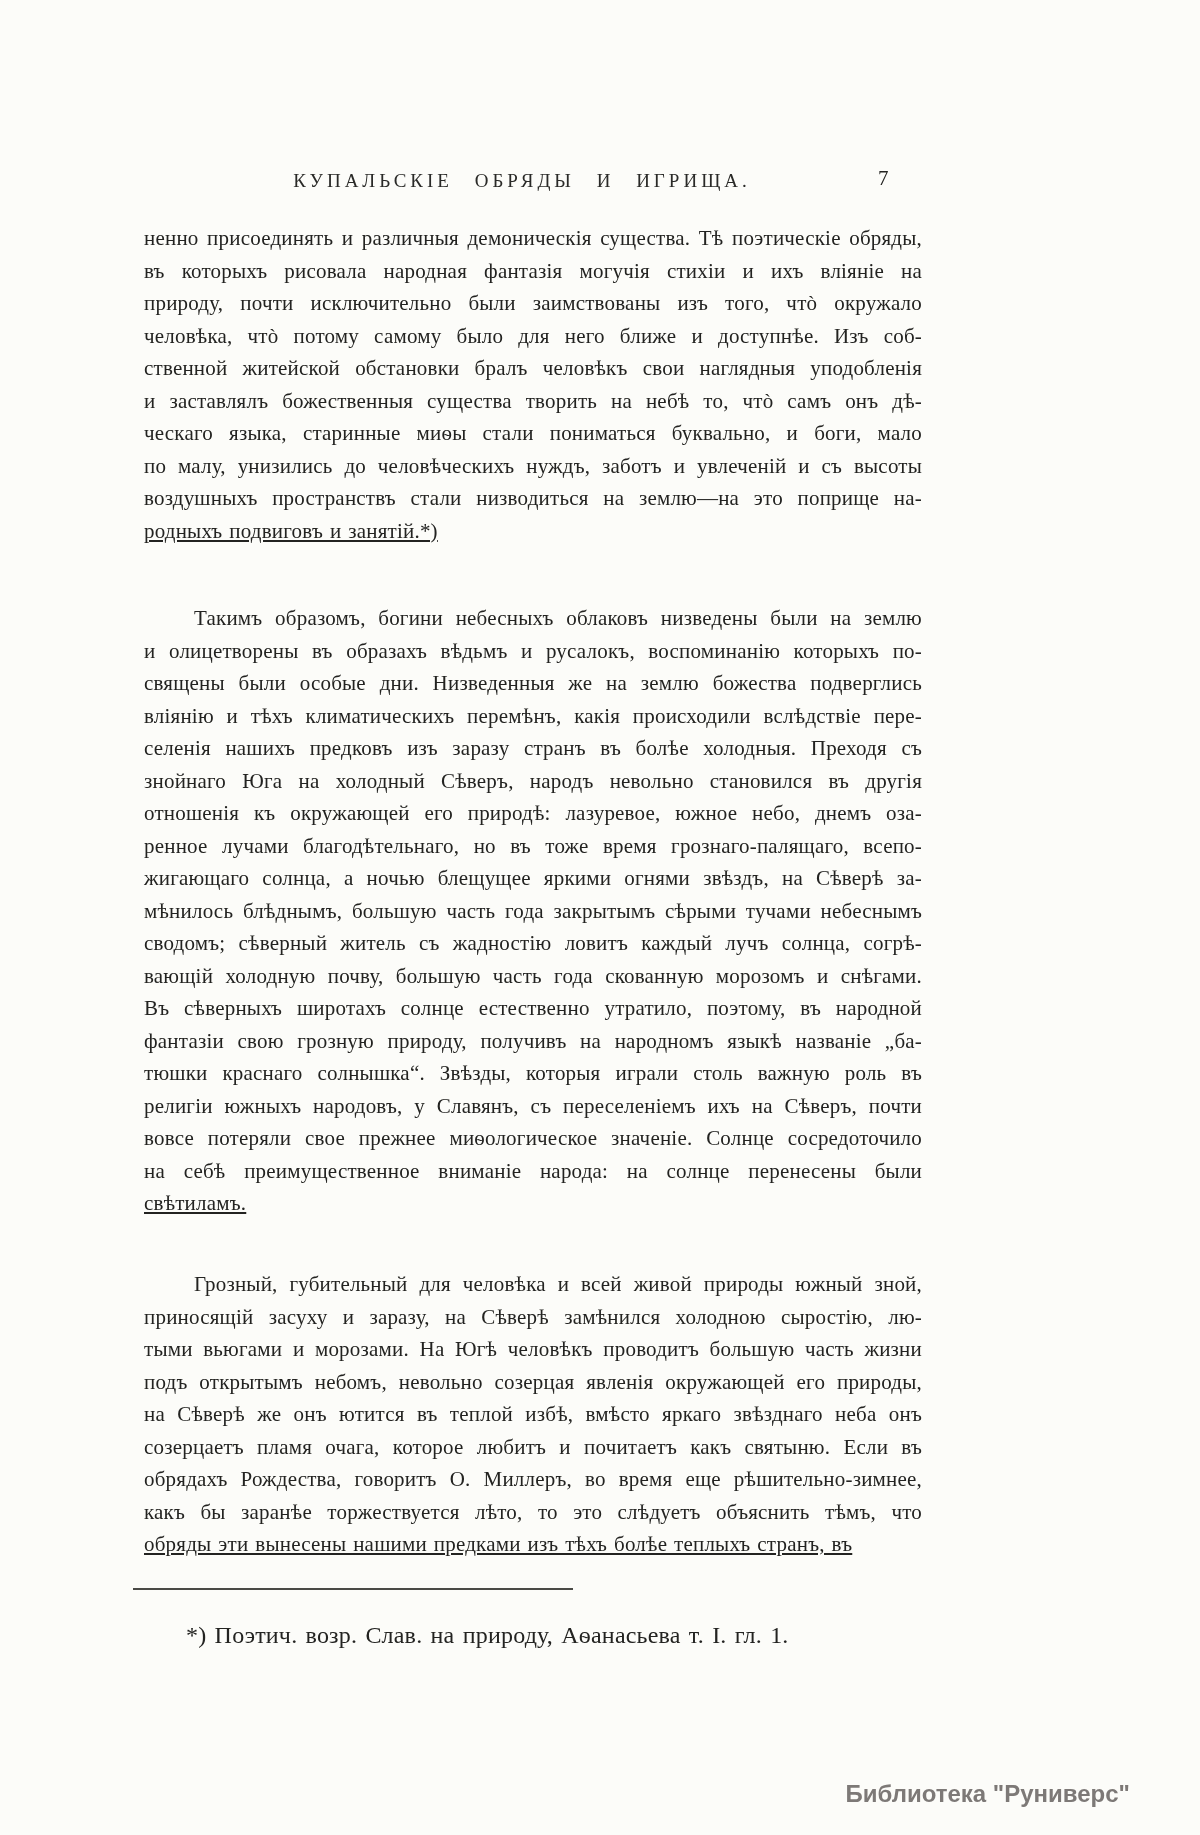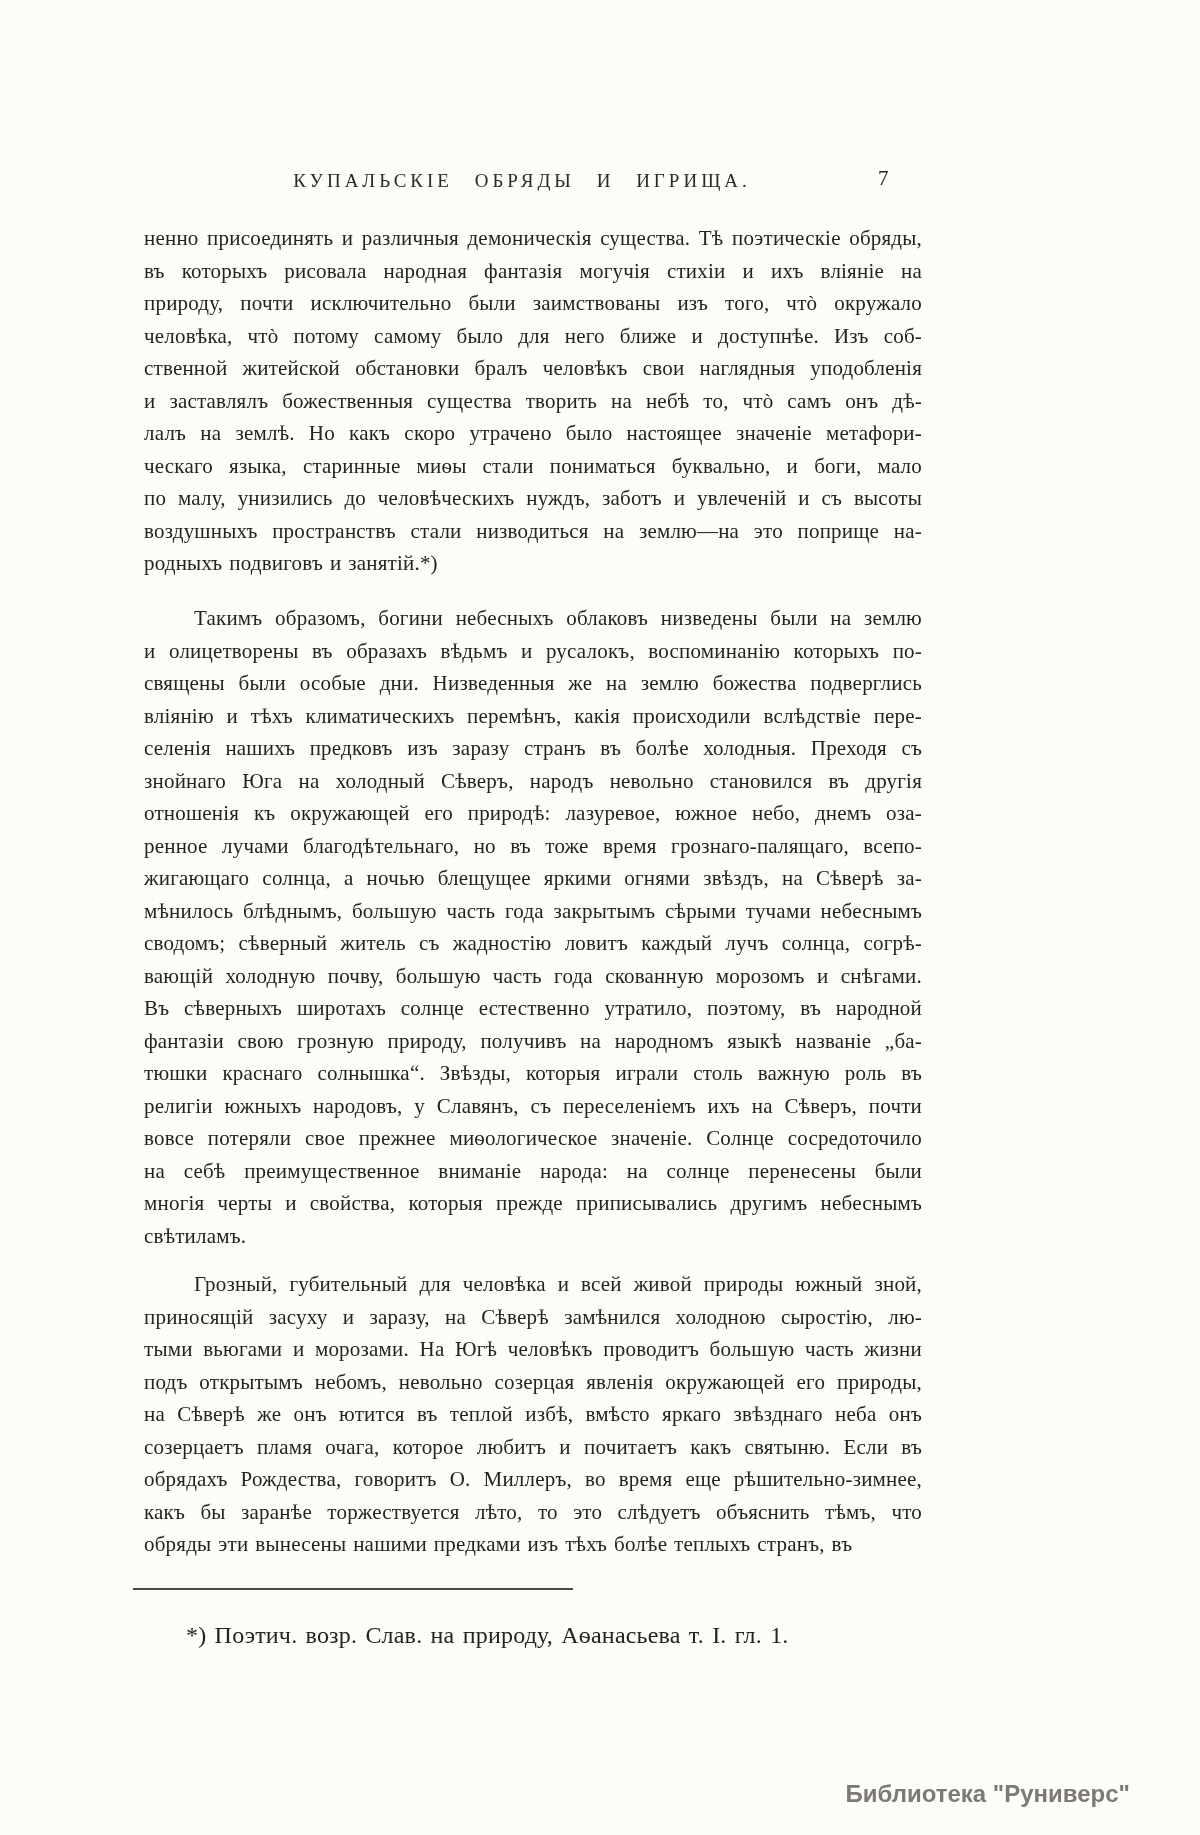--- a/index.html
+++ b/index.html
@@ -42,21 +42,21 @@
     word-spacing: 1.5px;
   }
   .para-0 { top: 222px; }
   .para-1 { top: 602px; }
   .para-2 { top: 1268px; }
   .line {
     text-align: justify;
     text-align-last: justify;
     white-space: normal;
   }
-  .line.last { text-align-last: left; }
+  .line.last { text-align-last: left; text-decoration: underline; }
   .line.indent { text-indent: 50px; }
   .footnote-rule {
     position: absolute;
     top: 1588px;
     left: 133px;
     width: 440px;
     border-top: 2px solid #4a4a46;
   }
   .footnote {
     position: absolute;
@@ -88,21 +88,20 @@
 
   <div class="page-num">7</div>
 
   <div class="para para-0">
       <div class="line">ненно присоединять и различныя демоническія существа. Тѣ поэтическіе обряды,</div>
       <div class="line">въ которыхъ рисовала народная фантазія могучія стихіи и ихъ вліяніе на</div>
       <div class="line">природу, почти исключительно были заимствованы изъ того, чтò окружало</div>
       <div class="line">человѣка, чтò потому самому было для него ближе и доступнѣе. Изъ соб-</div>
       <div class="line">ственной житейской обстановки бралъ человѣкъ свои наглядныя уподобленія</div>
       <div class="line">и заставлялъ божественныя существа творить на небѣ то, чтò самъ онъ дѣ-</div>
-      <div class="line">лалъ на землѣ. Но какъ скоро утрачено было настоящее значеніе метафори-</div>
       <div class="line">ческаго языка, старинные миѳы стали пониматься буквально, и боги, мало</div>
       <div class="line">по малу, унизились до человѣческихъ нуждъ, заботъ и увлеченій и съ высоты</div>
       <div class="line">воздушныхъ пространствъ стали низводиться на землю—на это поприще на-</div>
       <div class="line last">родныхъ подвиговъ и занятій.*)</div>
     </div>
   <div class="para para-1">
       <div class="line indent">Такимъ образомъ, богини небесныхъ облаковъ низведены были на землю</div>
       <div class="line">и олицетворены въ образахъ вѣдьмъ и русалокъ, воспоминанію которыхъ по-</div>
       <div class="line">священы были особые дни. Низведенныя же на землю божества подверглись</div>
       <div class="line">вліянію и тѣхъ климатическихъ перемѣнъ, какія происходили вслѣдствіе пере-</div>
@@ -113,21 +112,20 @@
       <div class="line">жигающаго солнца, а ночью блещущее яркими огнями звѣздъ, на Сѣверѣ за-</div>
       <div class="line">мѣнилось блѣднымъ, большую часть года закрытымъ сѣрыми тучами небеснымъ</div>
       <div class="line">сводомъ; сѣверный житель съ жадностію ловитъ каждый лучъ солнца, согрѣ-</div>
       <div class="line">вающій холодную почву, большую часть года скованную морозомъ и снѣгами.</div>
       <div class="line">Въ сѣверныхъ широтахъ солнце естественно утратило, поэтому, въ народной</div>
       <div class="line">фантазіи свою грозную природу, получивъ на народномъ языкѣ названіе „ба-</div>
       <div class="line">тюшки краснаго солнышка“. Звѣзды, которыя играли столь важную роль въ</div>
       <div class="line">религіи южныхъ народовъ, у Славянъ, съ переселеніемъ ихъ на Сѣверъ, почти</div>
       <div class="line">вовсе потеряли свое прежнее миѳологическое значеніе. Солнце сосредоточило</div>
       <div class="line">на себѣ преимущественное вниманіе народа: на солнце перенесены были</div>
-      <div class="line">многія черты и свойства, которыя прежде приписывались другимъ небеснымъ</div>
       <div class="line last">свѣтиламъ.</div>
     </div>
   <div class="para para-2">
       <div class="line indent">Грозный, губительный для человѣка и всей живой природы южный зной,</div>
       <div class="line">приносящій засуху и заразу, на Сѣверѣ замѣнился холодною сыростію, лю-</div>
       <div class="line">тыми вьюгами и морозами. На Югѣ человѣкъ проводитъ большую часть жизни</div>
       <div class="line">подъ открытымъ небомъ, невольно созерцая явленія окружающей его природы,</div>
       <div class="line">на Сѣверѣ же онъ ютится въ теплой избѣ, вмѣсто яркаго звѣзднаго неба онъ</div>
       <div class="line">созерцаетъ пламя очага, которое любитъ и почитаетъ какъ святыню. Если въ</div>
       <div class="line">обрядахъ Рождества, говоритъ О. Миллеръ, во время еще рѣшительно-зимнее,</div>

